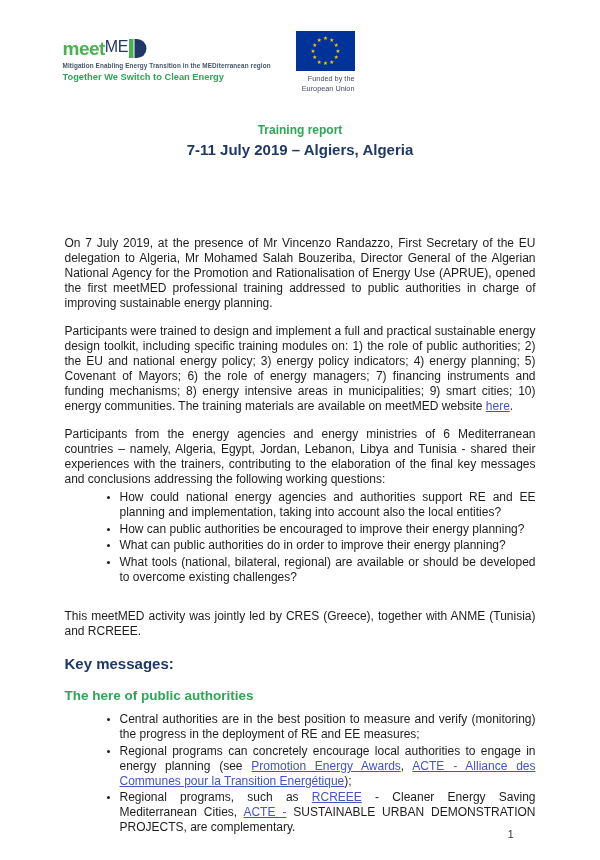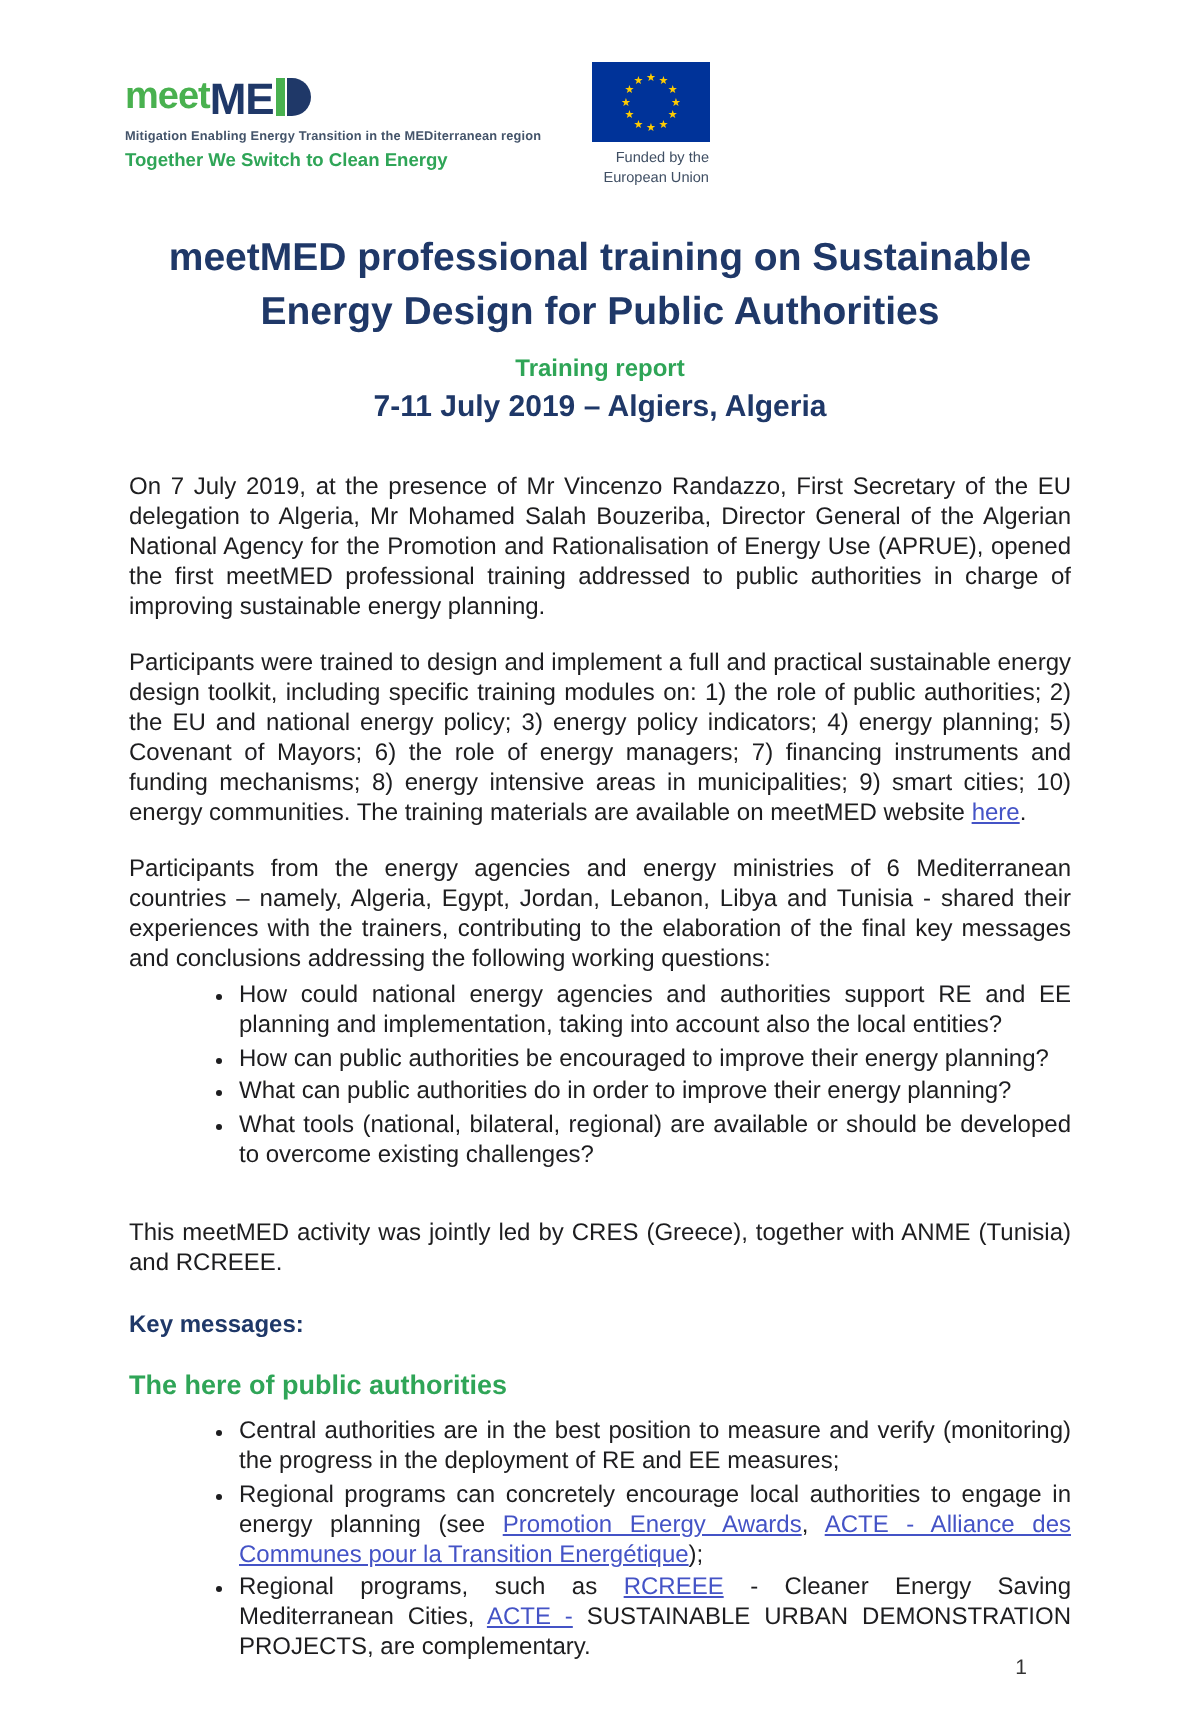--- a/index.html
+++ b/index.html
@@ -10,21 +10,21 @@
   html,body{margin:0;padding:0;background:#ffffff;}
   .page{
     position:relative; width:551px; height:860px; margin:12px auto;
     background:#fff; overflow:hidden;
     font-family:"Liberation Sans", sans-serif; color:var(--text);
   }
   
   .logo-block{position:absolute; left:38px; top:27px;}
   .logo-line{display:flex; align-items:flex-start; line-height:1;}
   .logo-meet{font-size:19px; font-weight:bold; color:var(--logo-green); letter-spacing:-0.5px;}
-  .logo-med{font-size:22px; font-weight:bold; color:var(--navy); letter-spacing:-0.5px;}
+  .logo-med{font-size:16px; font-weight:normal; color:var(--navy); letter-spacing:-0.5px;}
   .logo-d{width:18px; height:19px; margin-left:1px;}
   .logo-d .d-bar{fill:var(--logo-green);}
   .logo-d .d-body{fill:var(--navy);}
   .logo-tagline{font-size:6.4px; color:#44546a; margin-top:4px; letter-spacing:0.1px; font-weight:600;}
   .logo-slogan{font-size:9.3px; font-weight:bold; color:var(--green); margin-top:3px;}
   .eu-block{position:absolute; left:271px; top:19px;text-align:right;}
   .eu-flag{width:59px; height:40px; display:block;}
   .eu-bg{fill:var(--eu_blue);}
   .eu-star{fill:var(--eu_star); font-size:5.5px;}
   .eu-caption{font-size:7.3px; color:#3f4e63; line-height:1.35; margin-top:3px;}
@@ -35,21 +35,21 @@
   .subtitle{font-size:12px; font-weight:bold; color:var(--green); margin-top:7px;}
   .dateline{font-size:15px; font-weight:bold; color:var(--navy); margin-top:4px;}
   
   .content{position:absolute; top:224px; left:40px; right:40px; font-size:12px; line-height:1.25; text-align:justify;}
   .content p{margin:0 0 13px;}
   .content p.tight{margin-bottom:3px;}
   .content p.spaced{margin-top:24px;}
   ul.doc-list{margin:0 0 13px; padding-left:55px; list-style:disc outside;}
   ul.doc-list li{margin:0 0 1.5px; text-align:justify;}
   ul.doc-list li::marker{font-size:0.85em;}
-  h2{font-size:12px; font-weight:bold; color:var(--navy); margin:16px 0 0; text-align:left;}
+  h2{font-size:15px; font-weight:bold; color:var(--navy); margin:16px 0 0; text-align:left;}
   h3{font-size:13.5px; font-weight:bold; color:var(--green); margin:15px 0 7px; text-align:left;}
   a.doc-link{color:var(--link); text-decoration:underline; cursor:pointer;}
   .page-number{position:absolute; right:62px; bottom:32px; font-size:10.5px; color:#333;}
 </style>
 </head>
 <body>
 
 <div class="page">
 
   <header>
@@ -83,24 +83,20 @@
         <text class="eu-star" x="23.25" y="9.1" dy="1.9" text-anchor="middle">★</text>
       </svg>
       <div class="eu-caption">
         <div>Funded by the</div>
         <div>European Union</div>
       </div>
     </div>
   </header>
 
   <section class="title-block">
-    <h1>
-      <span class="tline">meetMED professional training on Sustainable</span>
-      <span class="tline">Energy Design for Public Authorities</span>
-    </h1>
     <div class="subtitle">Training report</div>
     <div class="dateline">7-11 July 2019 – Algiers, Algeria</div>
   </section>
 
   <section class="content">
     <p>On 7 July 2019, at the presence of Mr Vincenzo Randazzo, First Secretary of the EU delegation to Algeria, Mr Mohamed Salah Bouzeriba, Director General of the Algerian National Agency for the Promotion and Rationalisation of Energy Use (APRUE), opened the first meetMED professional training addressed to public authorities in charge of improving sustainable energy planning.</p>
     <p>Participants were trained to design and implement a full and practical sustainable energy design toolkit, including specific training modules on: 1) the role of public authorities; 2) the EU and national energy policy; 3) energy policy indicators; 4) energy planning; 5) Covenant of Mayors; 6) the role of energy managers; 7) financing instruments and funding mechanisms; 8) energy intensive areas in municipalities; 9) smart cities; 10) energy communities. The training materials are available on meetMED website <a class="doc-link" href="#">here</a>.</p>
     <p class="tight">Participants from the energy agencies and energy ministries of 6 Mediterranean countries – namely, Algeria, Egypt, Jordan, Lebanon, Libya and Tunisia - shared their experiences with the trainers, contributing to the elaboration of the final key messages and conclusions addressing the following working questions:</p>
     <ul class="doc-list">
         <li>How could national energy agencies and authorities support RE and EE planning and implementation, taking into account also the local entities?</li>

